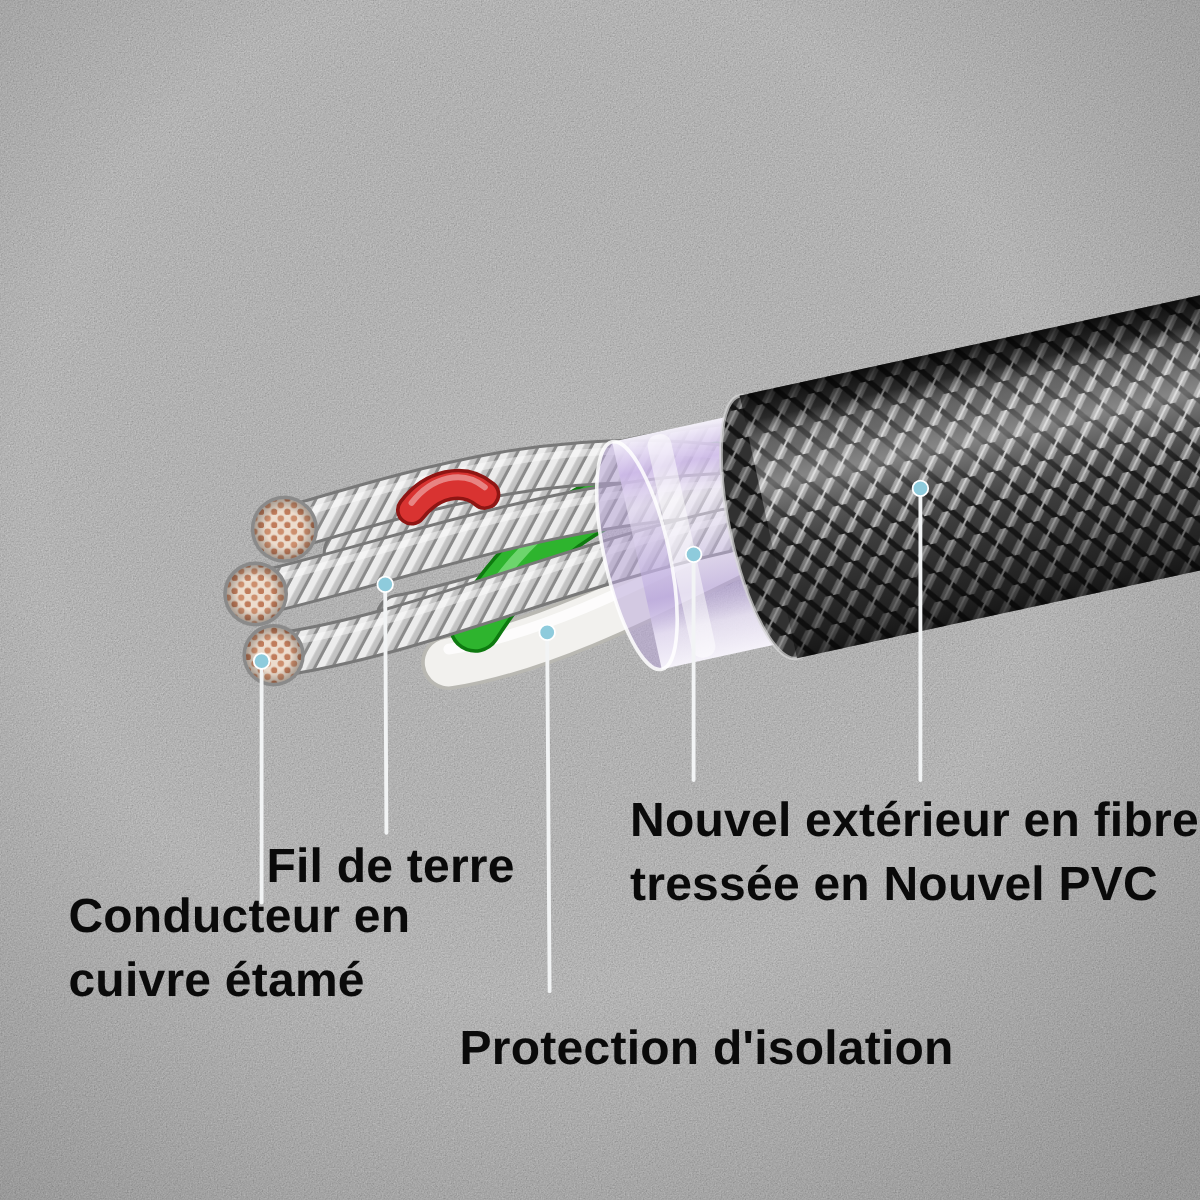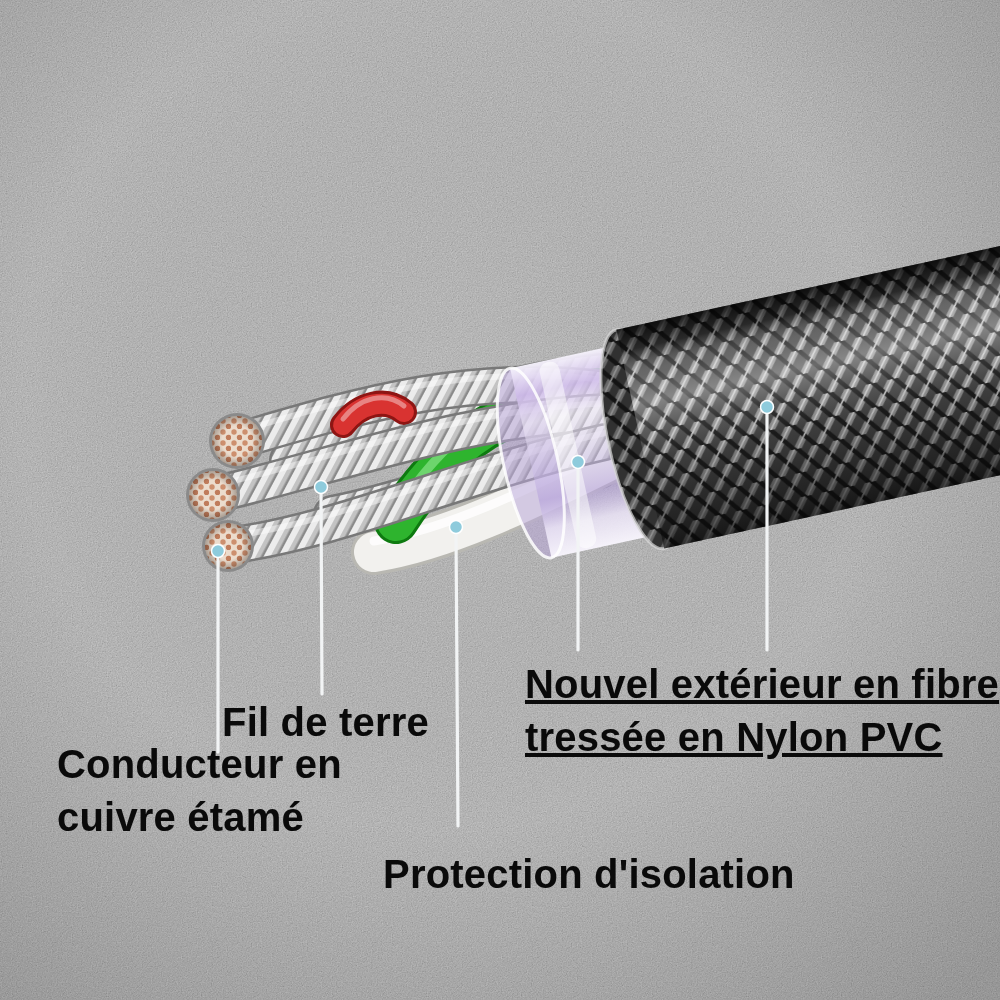--- a/index.html
+++ b/index.html
@@ -185,18 +185,18 @@
 
   <div class="label" style="left:57px; top:738px;">
     <div>Conducteur en</div>
     <div>cuivre étamé</div>
   </div>
 
   <div class="label" style="left:383px; top:832px;margin-top:16px;">
     <div>Protection d'isolation</div>
   </div>
 
-  <div class="label" style="left:525px; top:658px;text-decoration:underline;">
+  <div class="label" style="left:525px; top:658px;">
     <div>Nouvel extérieur en fibre</div>
-    <div>tressée en Nylon PVC</div>
+    <div>tressée en Nouvel PVC</div>
   </div>
 
 </div>
 
 </body></html>

